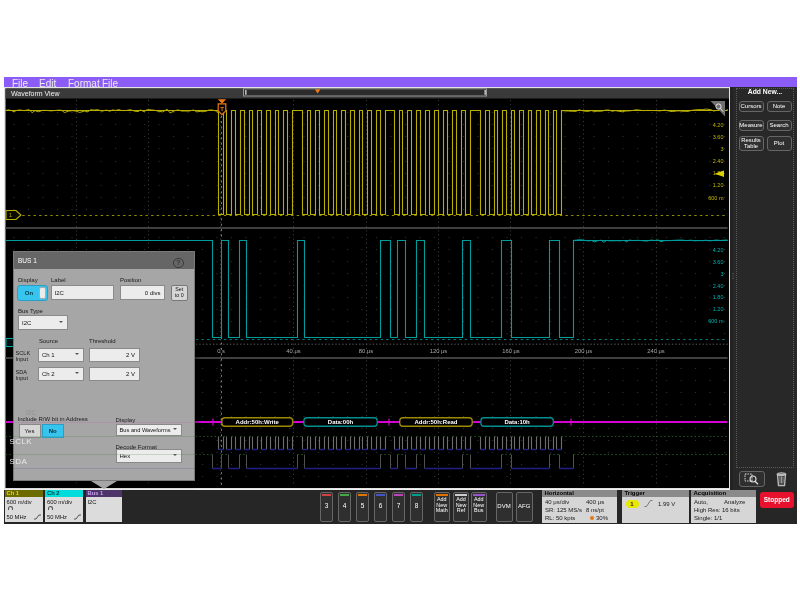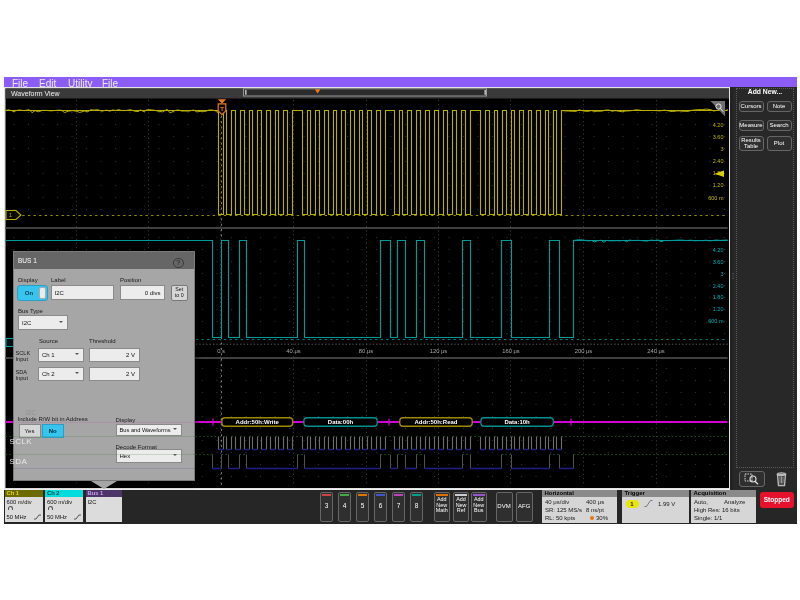--- a/index.html
+++ b/index.html
@@ -6,21 +6,21 @@
 .btn{background:#2f2f2f;border:1px solid #666;border-radius:3px;color:#fff;
 display:flex;align-items:center;justify-content:center;text-align:center;line-height:1.05}
 .lbl{color:#1a1a1a;font-size:6px}
 .fld{background:#ececec;border:1px solid #8a8a8a;font-size:6px;color:#111;display:flex;align-items:center}
 .car{width:0;height:0;border-left:2px solid transparent;border-right:2px solid transparent;border-top:2.8px solid #555;position:absolute;right:4px;top:50%;margin-top:-1.3px}
 </style></head><body>
 
 <div class="abs" style="left:4px;top:77px;width:793px;height:16px;background:#8b5cf6;color:#ececec;font-size:10px">
 <span class="abs" style="left:8px;top:1px">File</span>
 <span class="abs" style="left:35px;top:1px">Edit</span>
-<span class="abs" style="left:64px;top:1px">Utility</span>
+<span class="abs" style="left:64px;top:1px">Format</span>
 <span class="abs" style="left:98px;top:1px">File</span>
 </div>
 <svg width="800" height="600" viewBox="0 0 800 600" style="position:absolute;left:0;top:0">
 <rect x="4" y="87" width="726.5" height="402.5" fill="#e2e2e2"></rect>
 <rect x="5.5" y="88.5" width="723.5" height="399.5" fill="#000"></rect>
 <rect x="5.5" y="88.5" width="723.5" height="10" fill="#3a3a3a"></rect>
 <text x="11" y="96" font-size="7px" fill="#f0f0f0">Waveform View</text>
 <rect x="243.5" y="88.8" width="243" height="7.2" fill="#2c2c2c" stroke="#989898" stroke-width="1"></rect>
 <rect x="245" y="90" width="1.6" height="4.8" fill="#b8b8b8"></rect>
 <rect x="484.4" y="90" width="1.6" height="4.8" fill="#b8b8b8"></rect>

